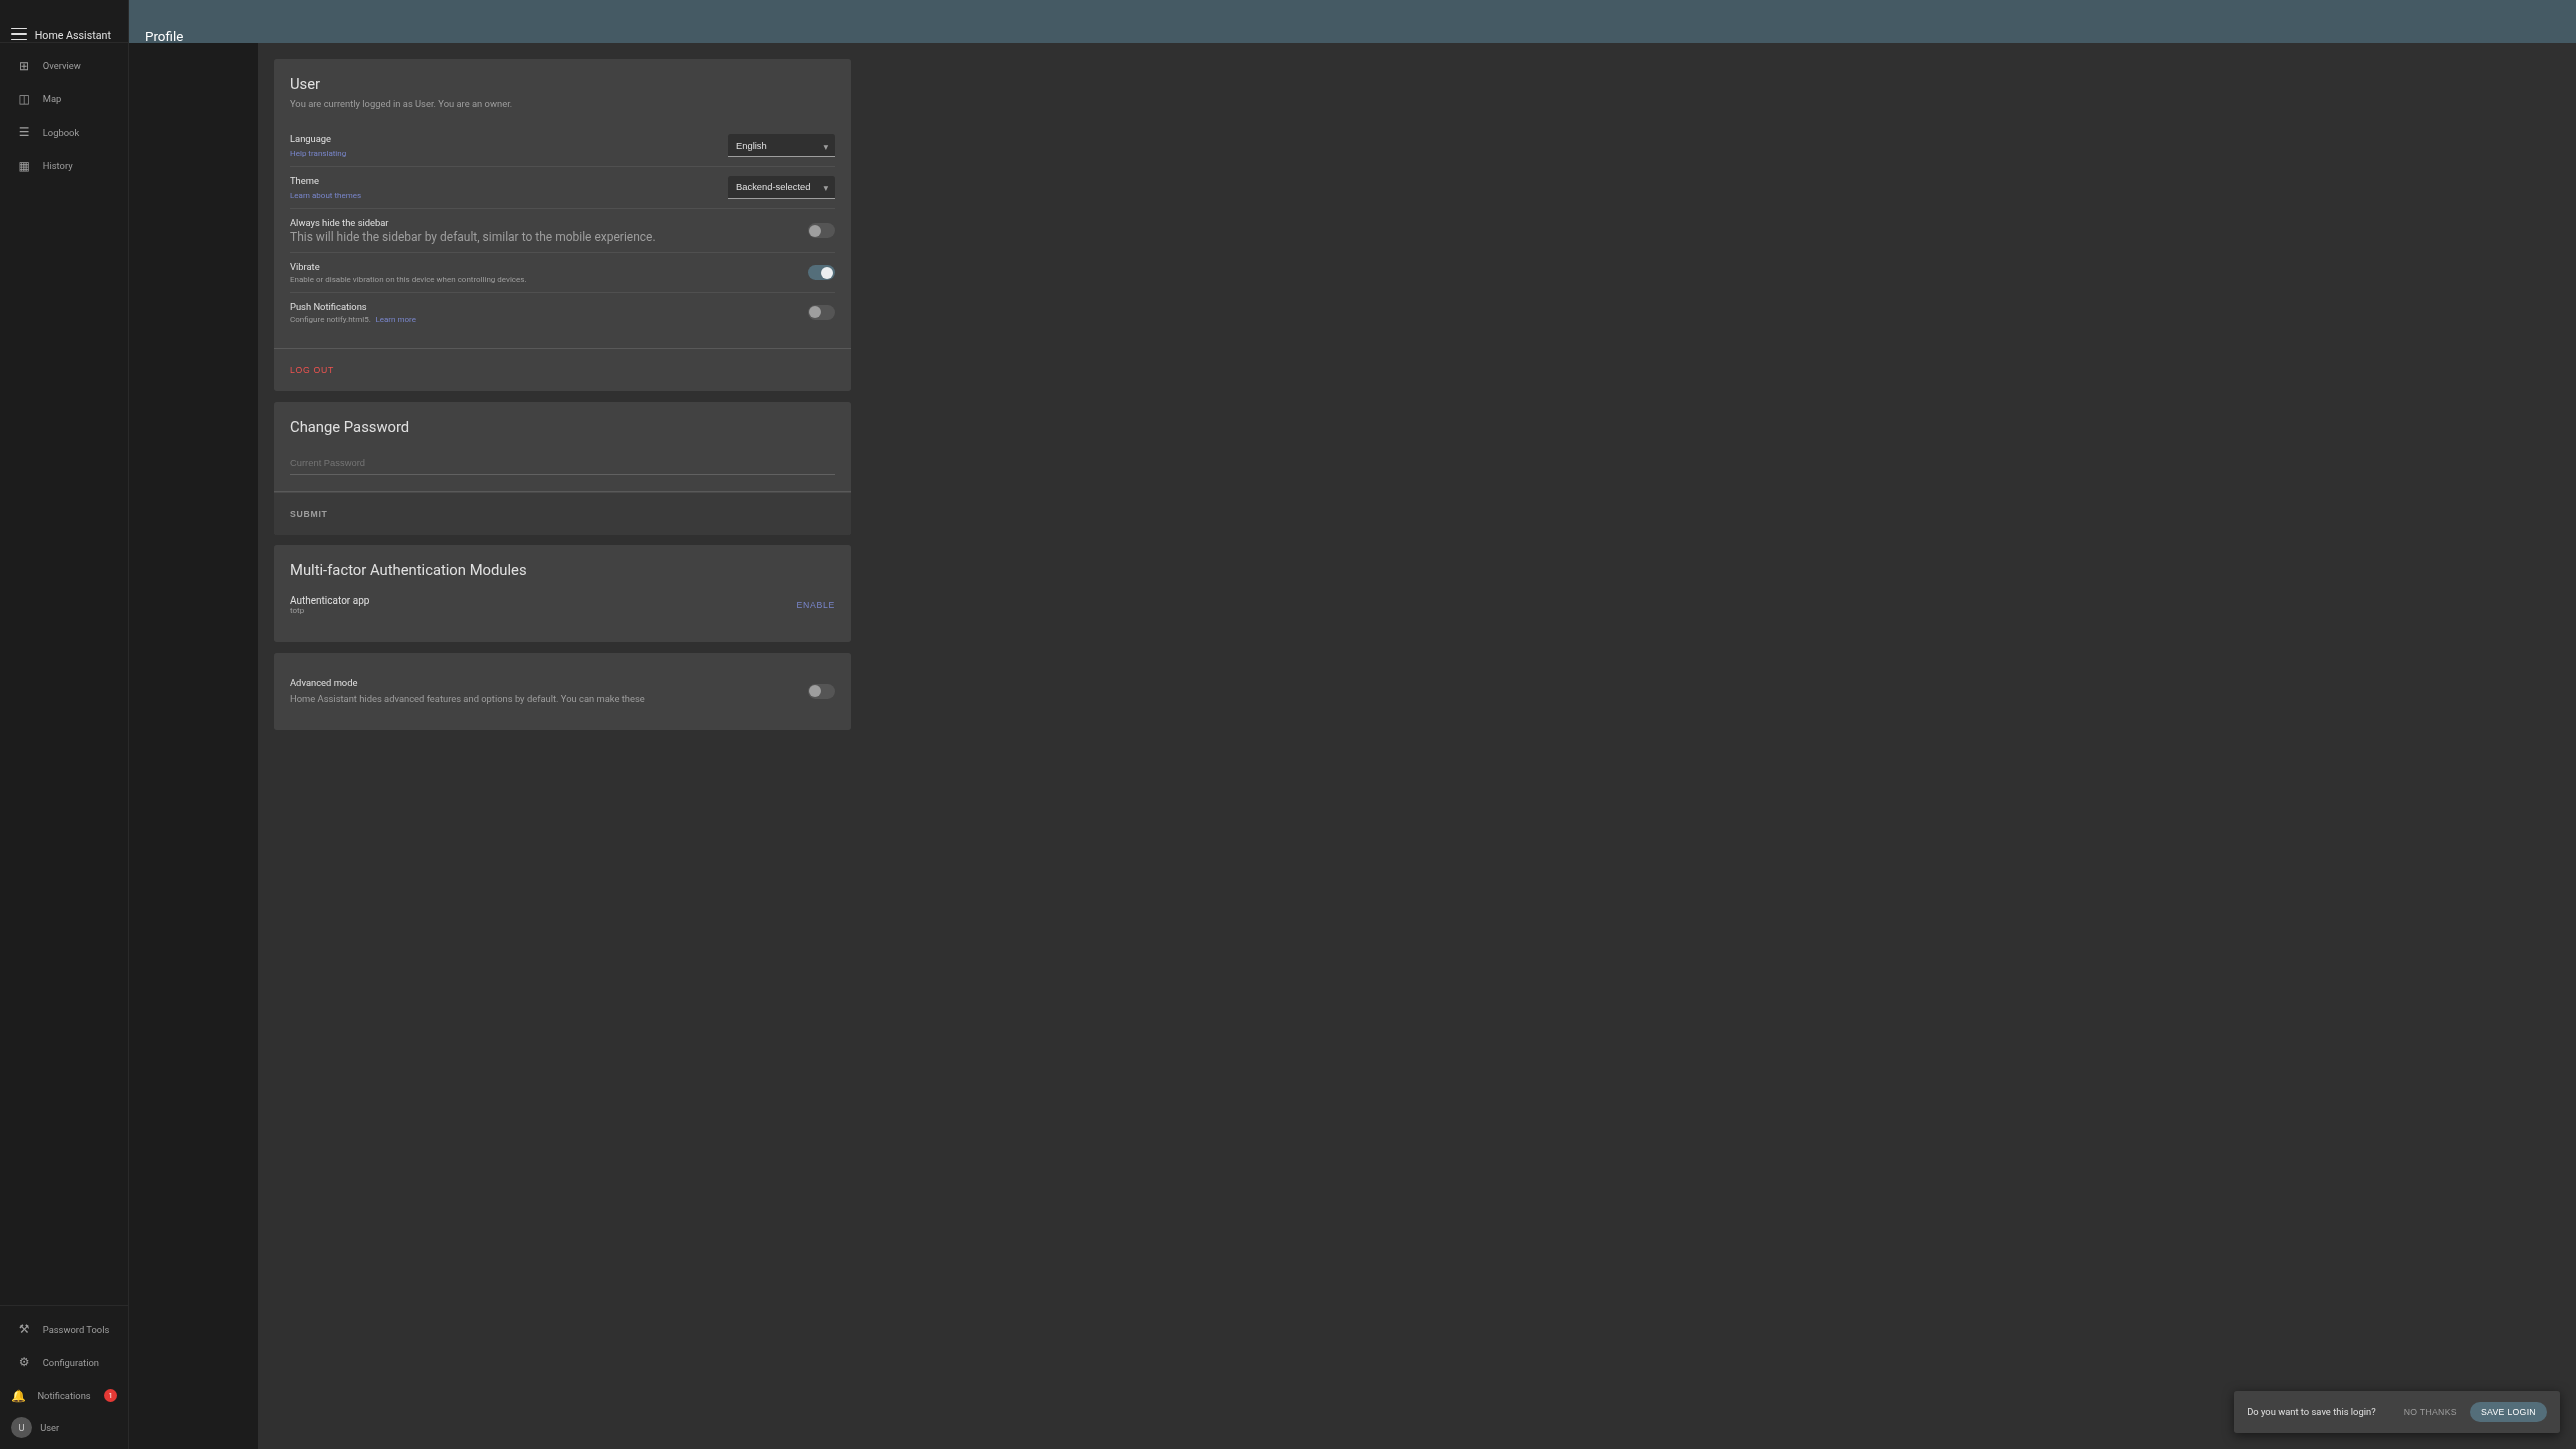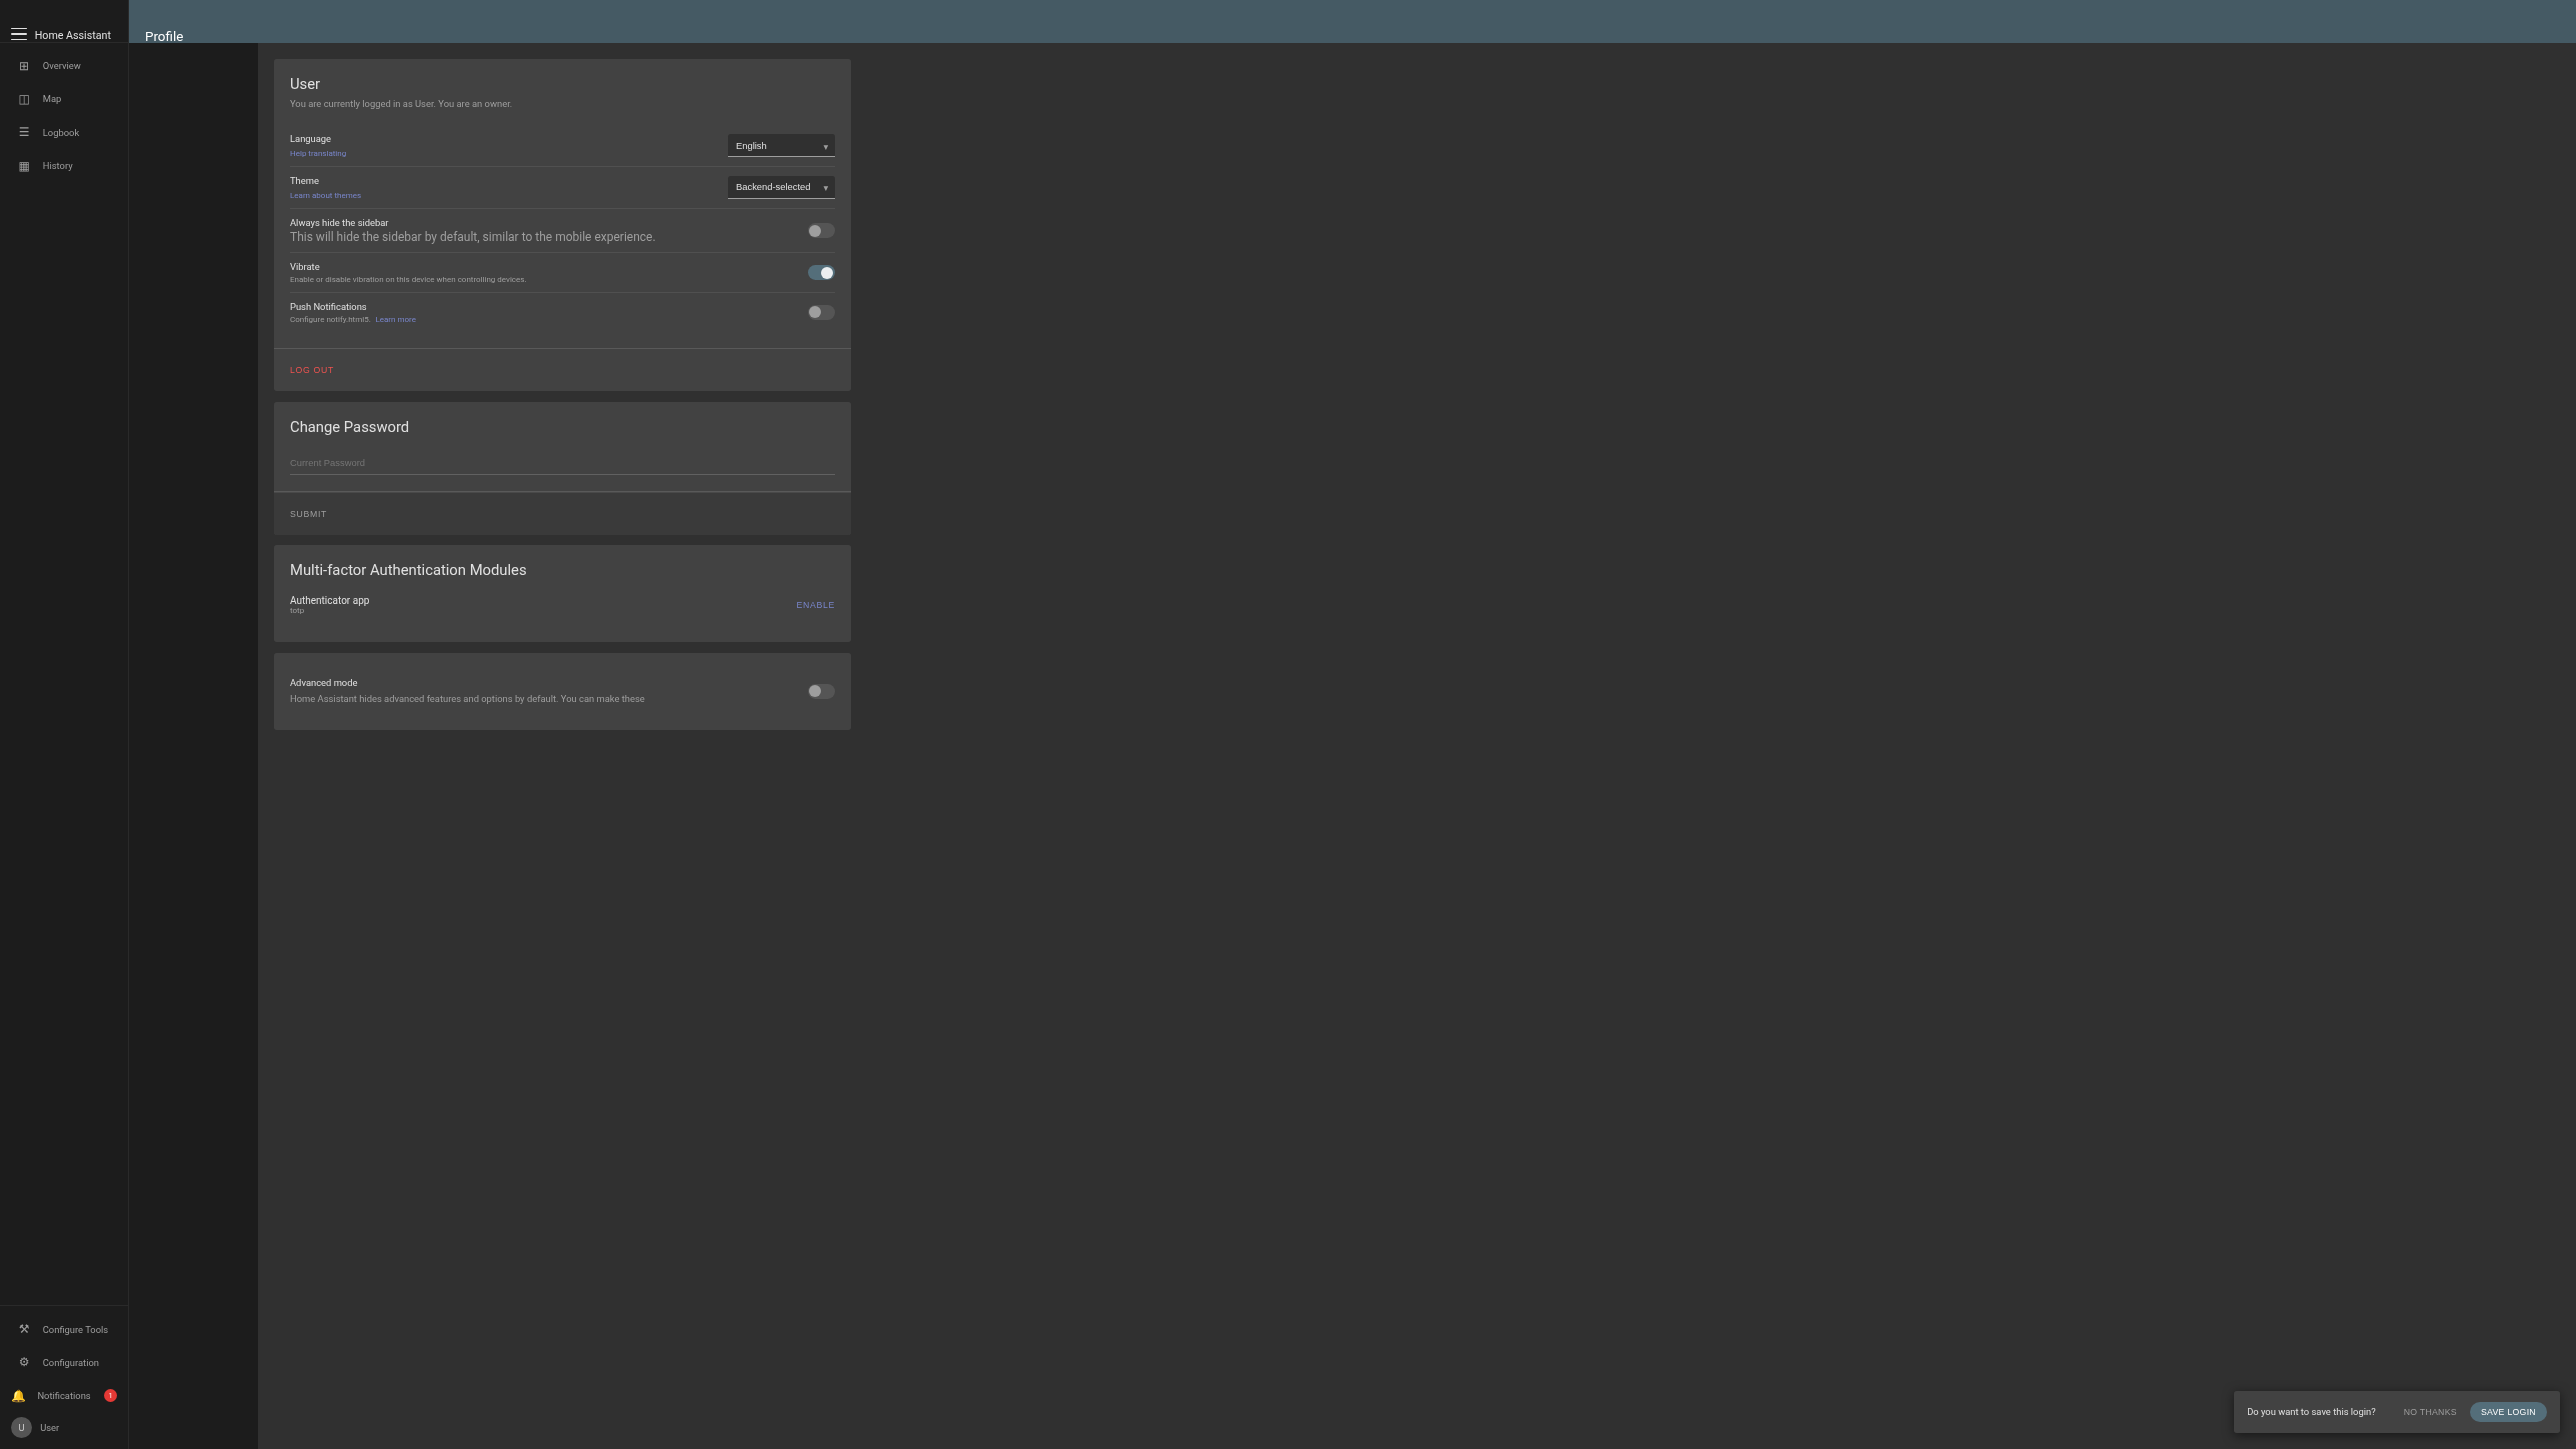--- a/index.html
+++ b/index.html
@@ -314,21 +314,21 @@
     .submit-section {
       padding: 10.7px 16px;
       background: #3a3a3a;
       border-top: 0.7px solid rgba(255,255,255,0.08);
     }
     .btn-submit {
       background: transparent;
       border: none;
       color: #9e9e9e;
       font-size: 8.7px;
-      font-weight: 400;
+      font-weight: 700;
       letter-spacing: 0.7px;
       text-transform: uppercase;
       cursor: pointer;
       padding: 5.4px 0;
     }
 
     
     .mfa-row {
       display: flex;
       align-items: center;
@@ -435,21 +435,21 @@
     </div>
     <div class="nav-item">
       <span class="nav-icon">▦</span>
       <span>History</span>
     </div>
   </nav>
 
   <div class="sidebar-bottom">
     <div class="nav-item">
       <span class="nav-icon">⚒</span>
-      <span>Configure Tools</span>
+      <span>Password Tools</span>
     </div>
     <div class="nav-item">
       <span class="nav-icon">⚙</span>
       <span>Configuration</span>
     </div>
     <div class="notification-item">
       <span class="nav-icon">🔔</span>
       <span>Notifications</span>
       <span class="notification-badge">1</span>
     </div>

